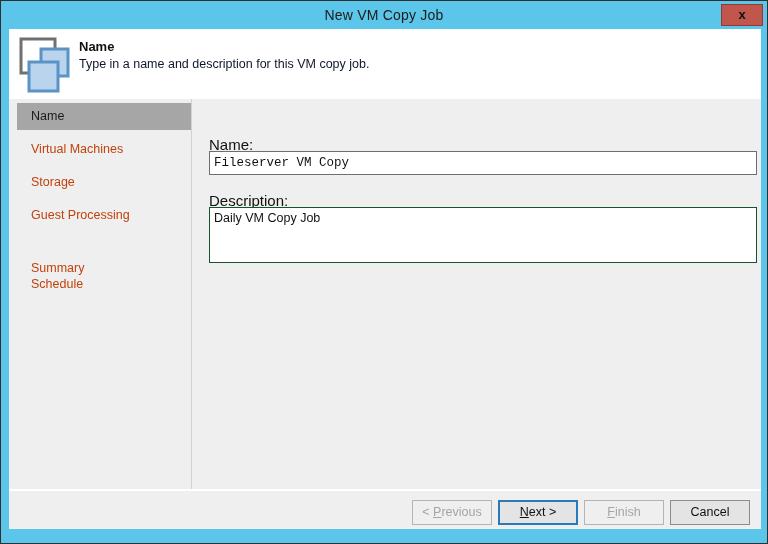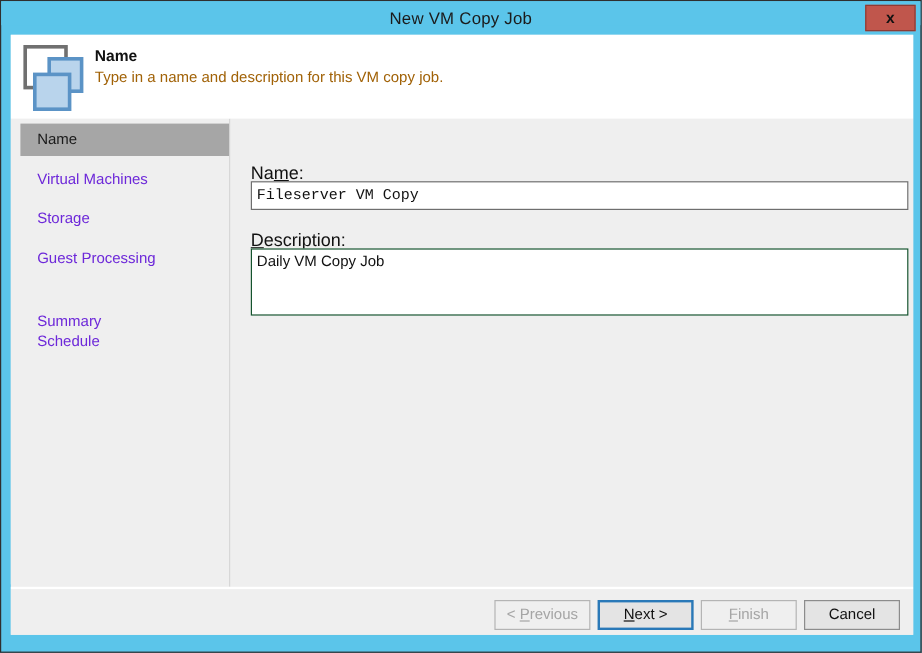--- a/index.html
+++ b/index.html
@@ -93,21 +93,21 @@
     top: 10px;
     font-size: 13px;
     font-weight: bold;
     color: #111;
   }
   #header-subtitle {
     position: absolute;
     left: 70px;
     top: 28px;
     font-size: 12.5px;
-    color: #a16207;
+    color: #0f172a;
   }
 
   
   #sidebar {
     position: absolute;
     left: 0;
     top: 70px;
     width: 182px;
     height: 388px;
     background: #efefef;
@@ -122,21 +122,21 @@
   }
   .nav-item {
     position: absolute;
     left: 8px;
     width: 174px;
     height: 27px;
     line-height: 27px;
     padding-left: 14px;
     box-sizing: border-box;
     font-size: 12.5px;
-    color: #6d28d9;
+    color: #c2410c;
     cursor: pointer;
     white-space: nowrap;
   }
   .nav-item.selected {
     background: #a6a6a6;
     color: #1a1a1a;
   }
 
   
   #content {

